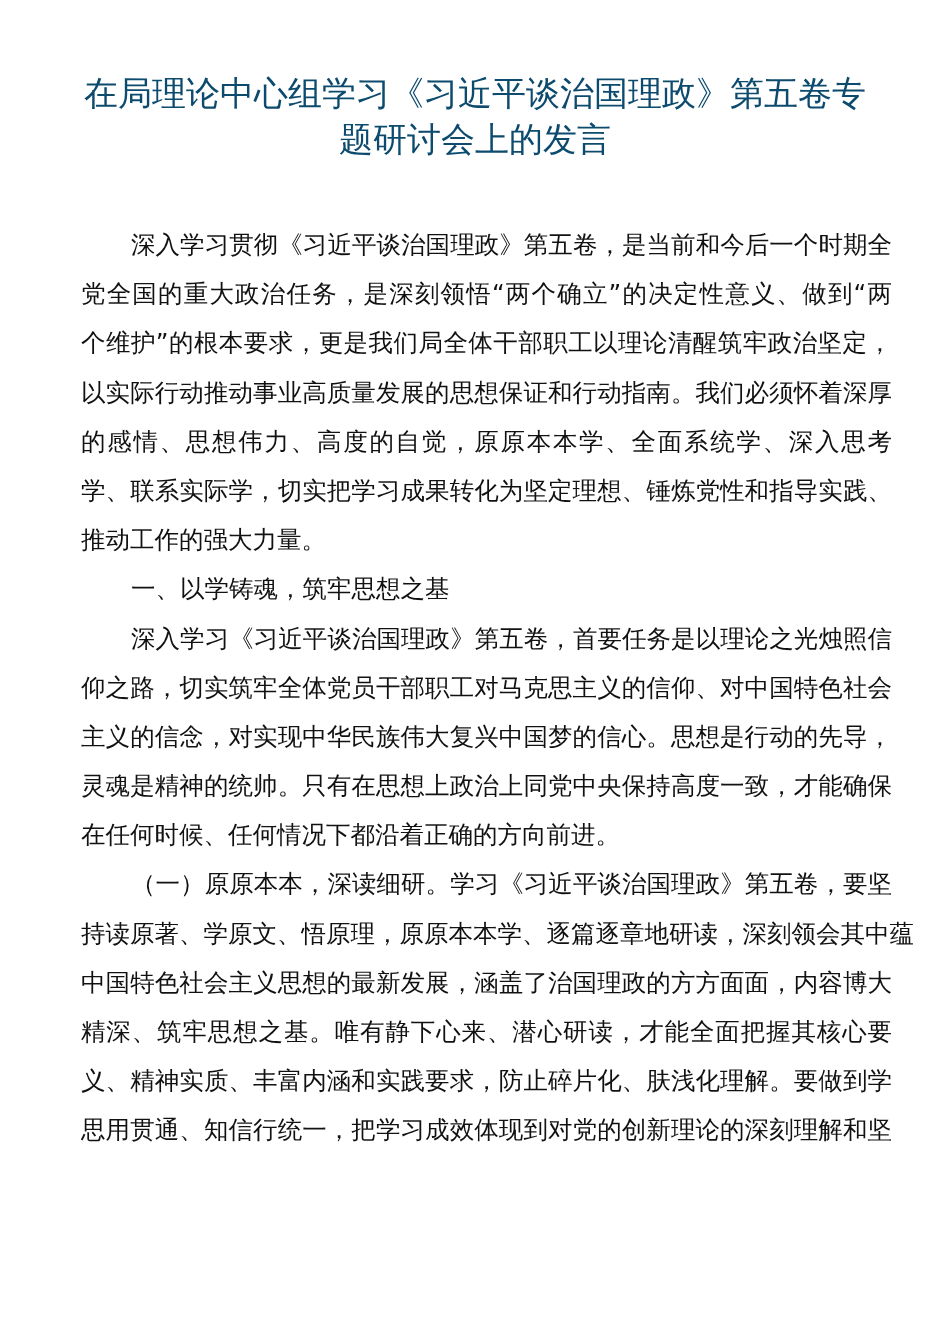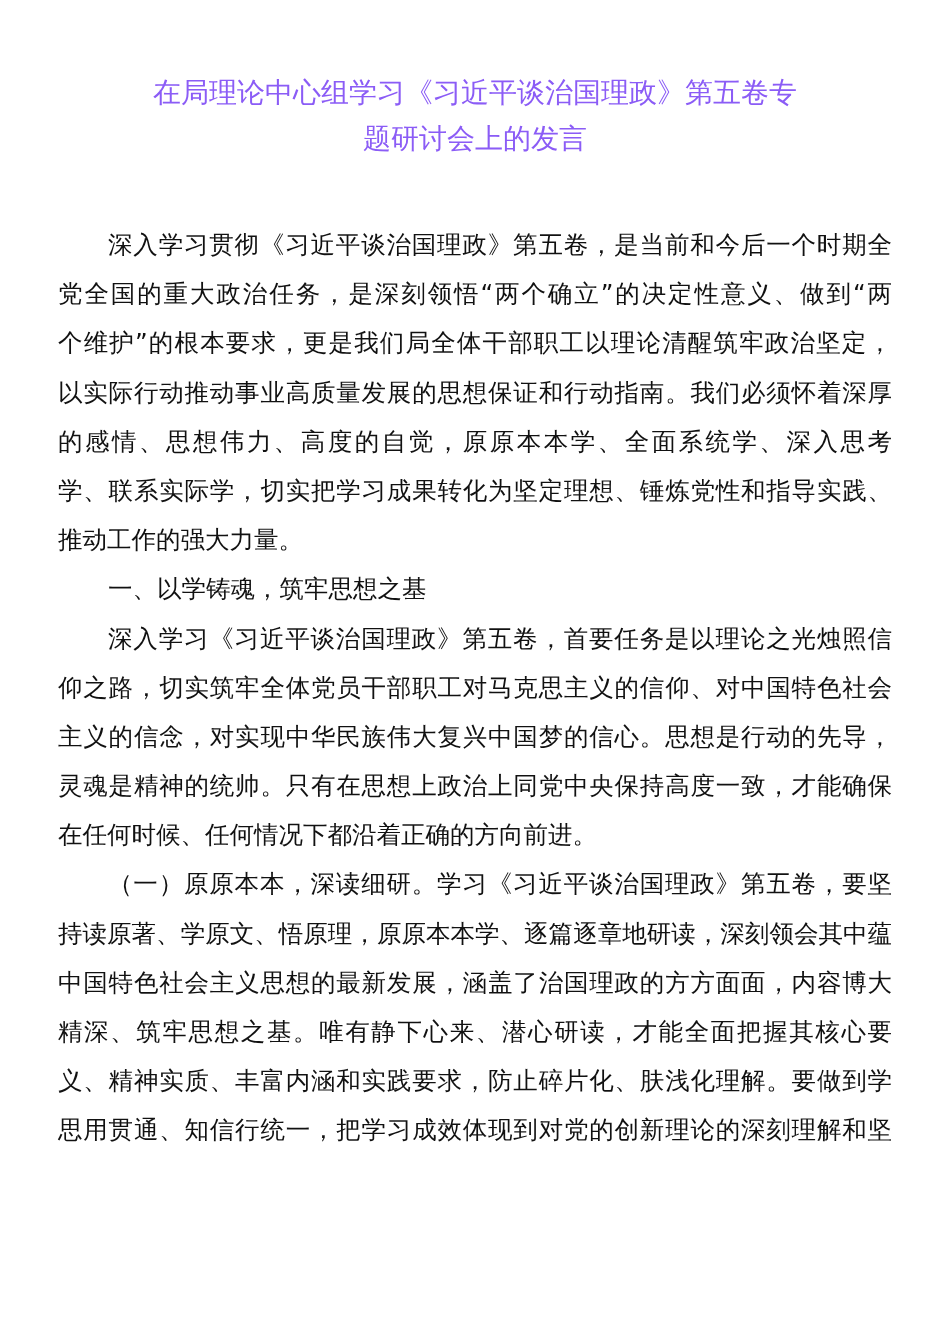--- a/index.html
+++ b/index.html
@@ -3,31 +3,31 @@
   <meta charset="utf-8">
   <style>
     html, body { margin: 0; padding: 0; background: #ffffff; }
     body {
       width: 950px; height: 1344px; overflow: hidden; position: relative;
       font-family: "DejaVu Sans", "Liberation Sans", sans-serif;
       color: #111111;
     }
     .title {
       position: absolute; left: 40px; top: 70px; width: 870px;
-      text-align: center; font-size: 28px; line-height: 46px;
-      letter-spacing: 0px; color: #8b5cf6;
+      text-align: center; font-size: 34px; line-height: 46px;
+      letter-spacing: 0px; color: #0c4a6e;
     }
     .title .tl { display: block; white-space: nowrap; }
     .body {
       position: absolute; left: 58px; top: 220px; width: 834px;
     }
     .line {
       display: block; height: 49.2px; line-height: 49.2px;
       font-size: 24.5px; white-space: nowrap; text-align: justify;
-      text-align-last: justify; overflow: visible;
+      text-align-last: justify; overflow: visible; margin-left: 23px;
     }
     .line.last { text-align-last: left; }
     .line.indent { padding-left: 50px; }
   </style>
 </head>
 <body>
 
 <div class="title">
   <span class="tl">在局理论中心组学习《习近平谈治国理政》第五卷专</span>
   <span class="tl">题研讨会上的发言</span>

